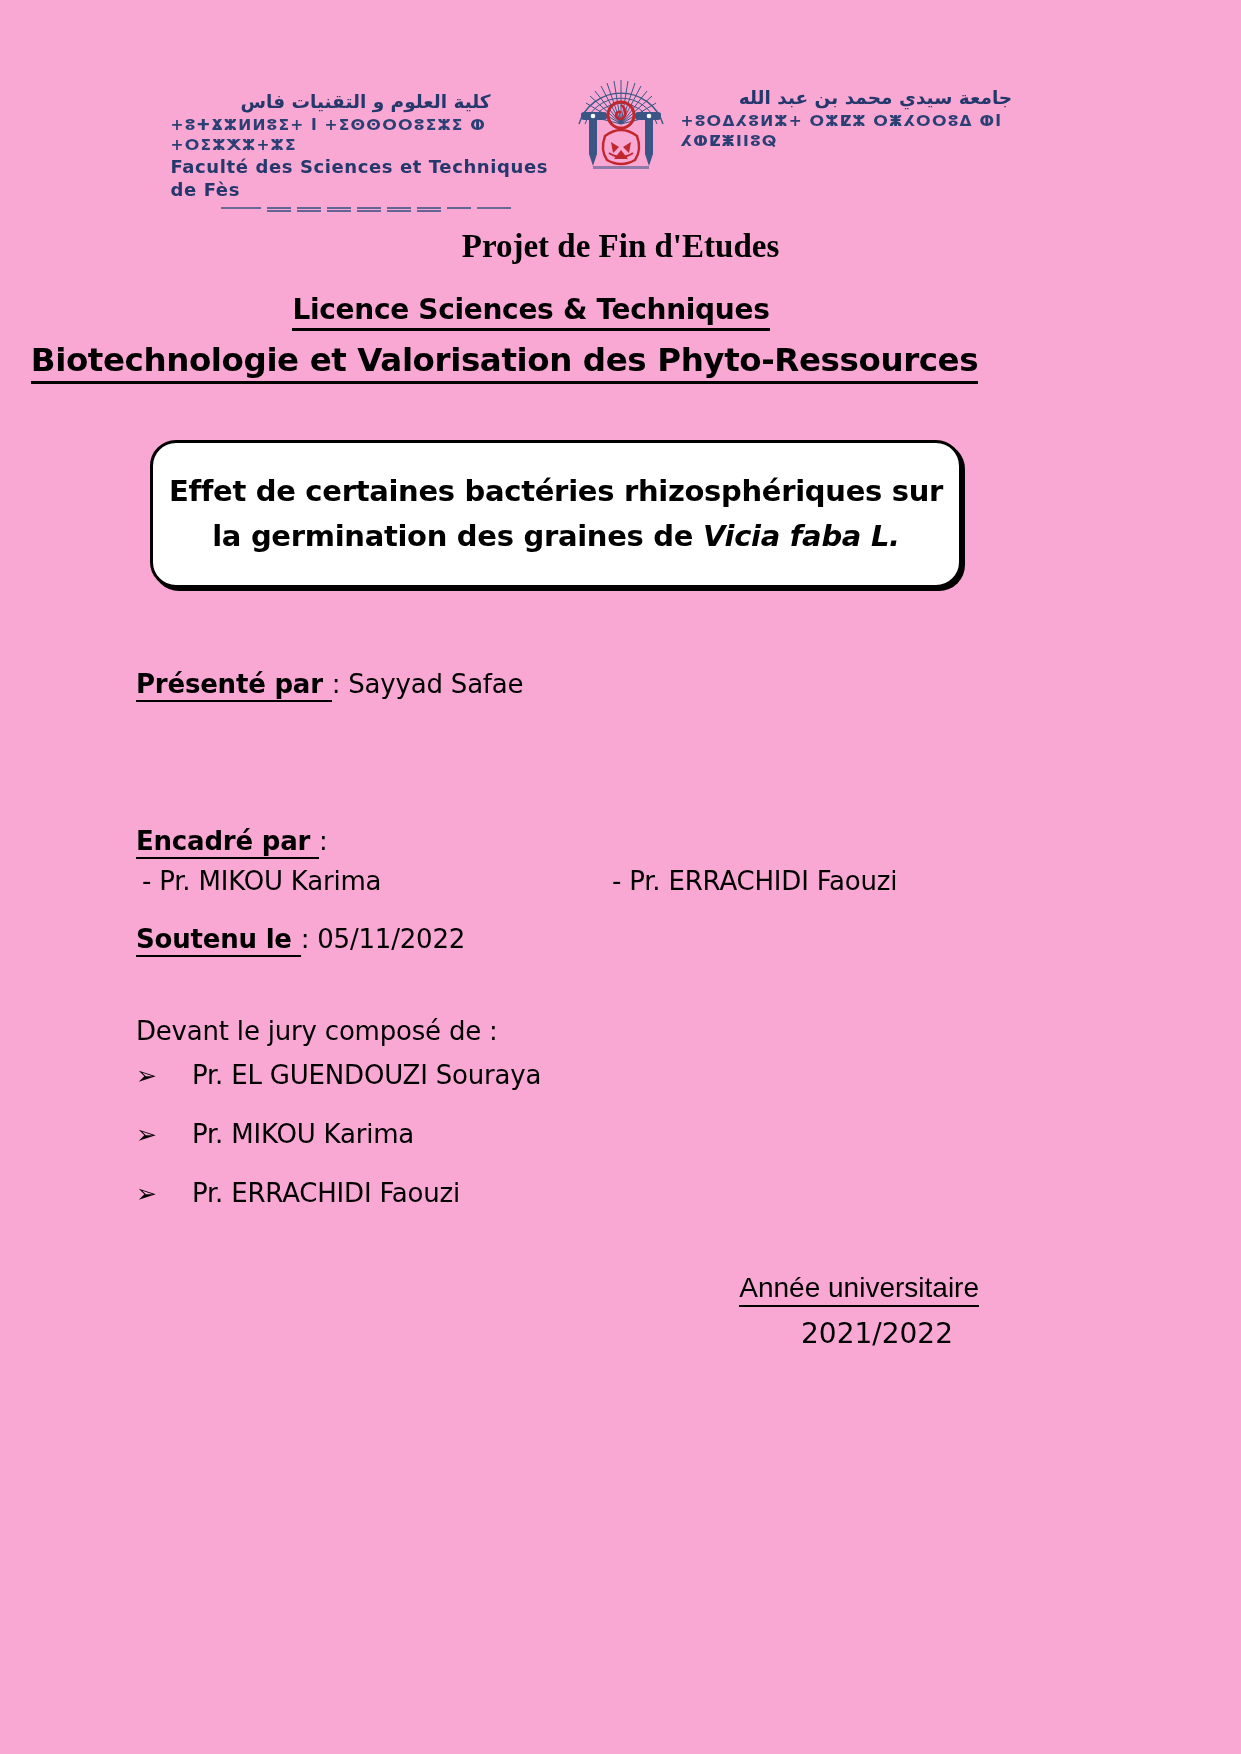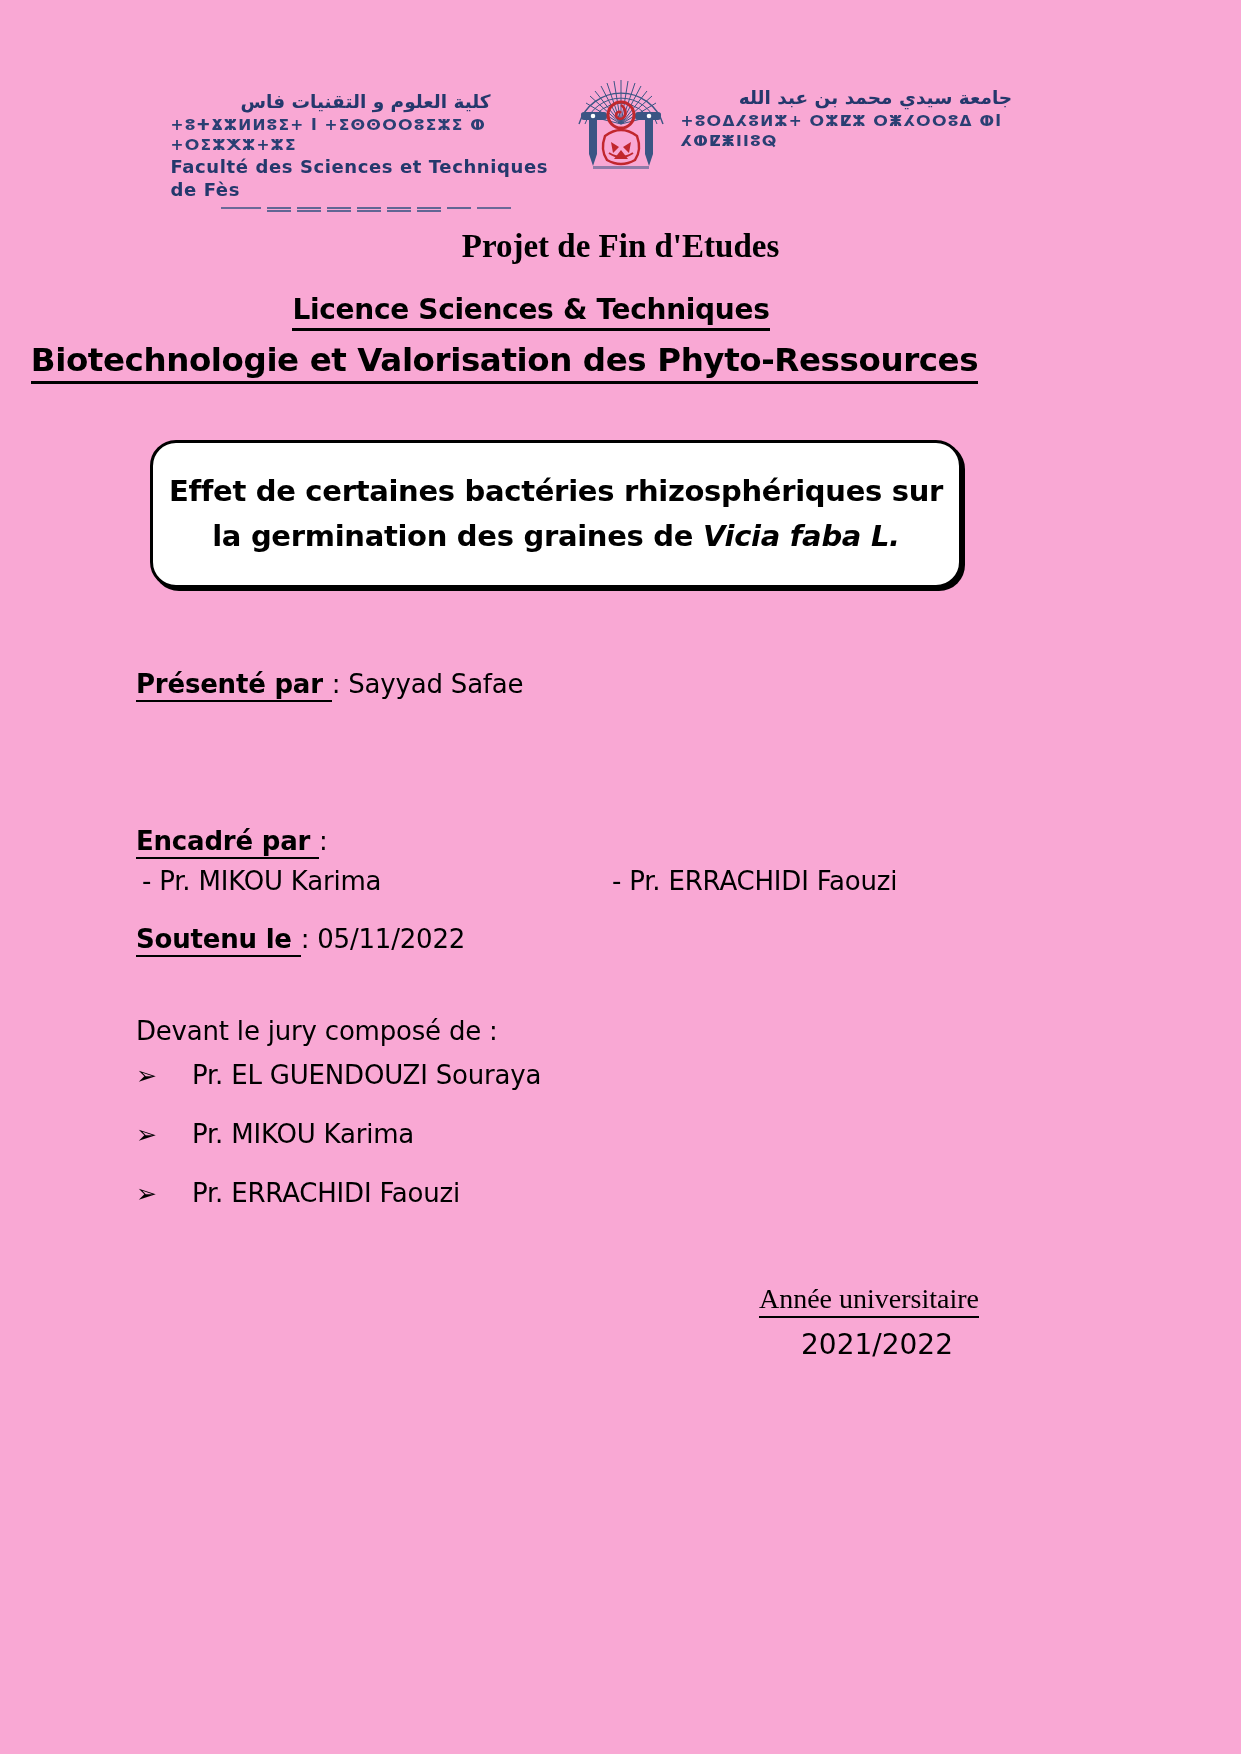--- a/index.html
+++ b/index.html
@@ -223,27 +223,26 @@
   .footer {
     position: absolute;
     top: 1272px;
     left: 0;
     width: 1241px;
     text-align: right;
     padding-right: 262px;
     box-sizing: border-box;
   }
   .footer-line1 {
-    font-family: Liberation Serif, serif;
+    font-family: Liberation Sans, sans-serif;
     font-size: 28px;
     color: #000;
     display: inline-block;
     border-bottom: 2.5px solid #000;
     padding-bottom: 1px;
-    margin-top: 11px;
   }
   .footer-line2 {
     font-family: "DejaVu Sans", sans-serif;
     font-size: 28px;
     color: #000;
     margin-top: 10px;
     padding-right: 26px;
   }
 </style>
 </head>

